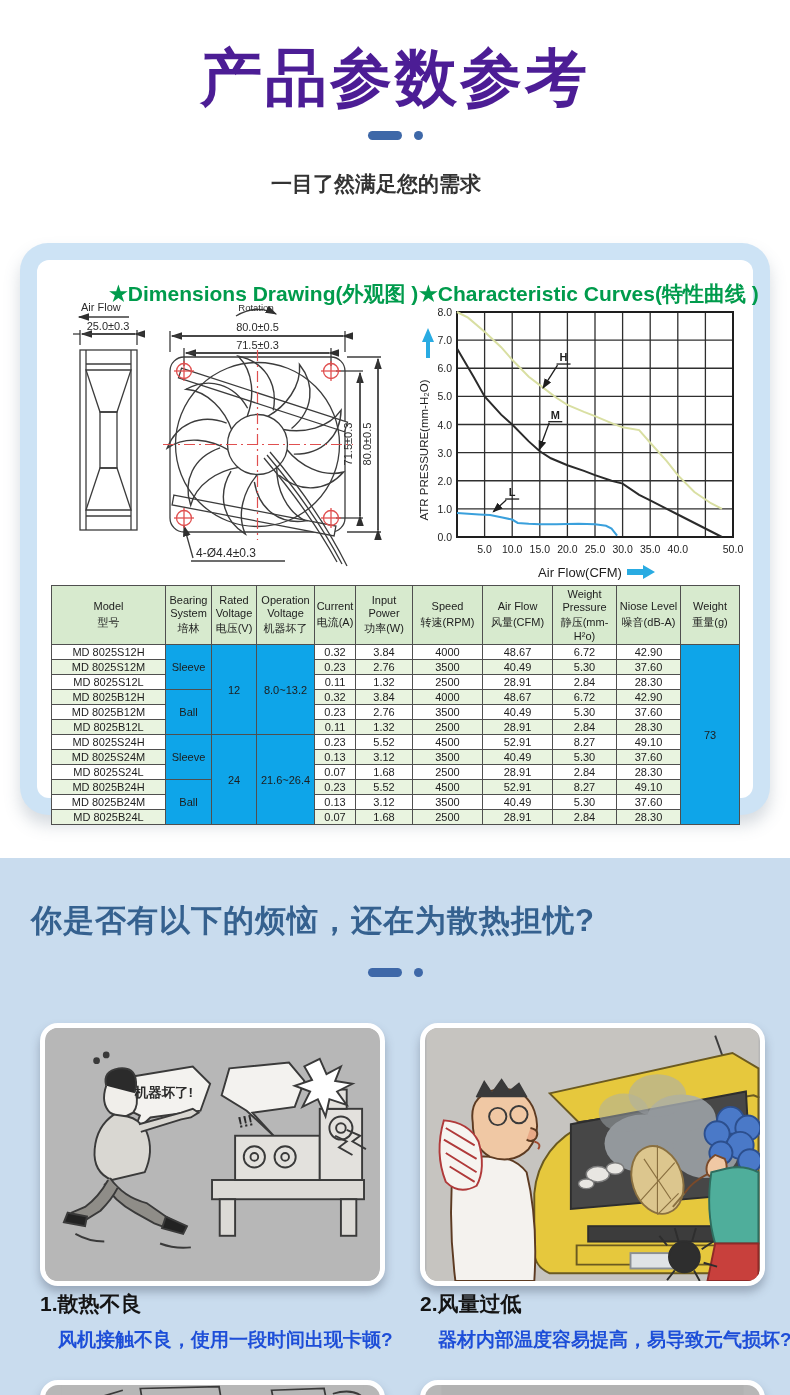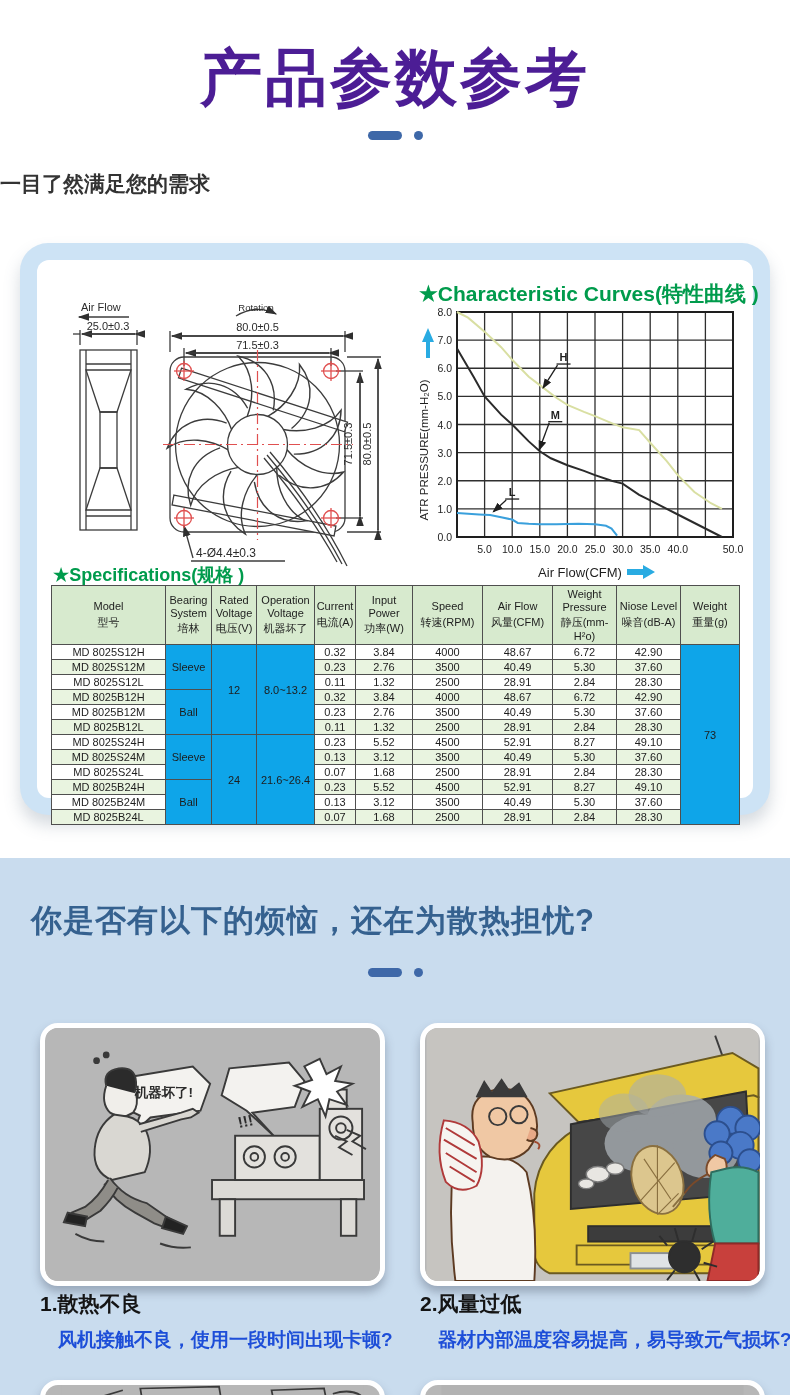--- a/index.html
+++ b/index.html
@@ -10,21 +10,21 @@
   
   .page-title {
     position:absolute; top:36px; left:0; width:790px; text-align:center;
     font-size:62px; font-weight:bold; color:#4c1d95; letter-spacing:3px;
   }
   .divider { position:absolute; left:0; width:790px; display:flex; justify-content:center; align-items:center; gap:12px; }
   .divider .dash { width:34px; height:9px; border-radius:5px; background:#3e68a8; }
   .divider .dot  { width:9px;  height:9px; border-radius:50%;  background:#3e68a8; }
   .divider.top { top:131px; }
   .page-subtitle {
-    position:absolute; top:170px; left:0; width:752px; text-align:left;
+    position:absolute; top:170px; left:0; width:752px; text-align:center;
     font-size:21px; color:#333; font-weight:bold;
   }
   
   .spec-panel {
     position:absolute; left:20px; top:243px; width:750px; height:572px;
     background:#cde3f5; border-radius:28px; box-shadow:0 10px 16px rgba(90,110,130,.25);
   }
   .panel-inner {
     position:absolute; left:17px; top:17px; width:716px; height:538px;
     background:#ffffff; border-radius:12px;
@@ -78,20 +78,21 @@
 <h1 class="page-title">产品参数参考</h1>
 <div class="divider top">
   <span class="dash"></span>
   <span class="dot"></span>
 </div>
 <div class="page-subtitle">一目了然满足您的需求</div>
 
 <section class="spec-panel">
   <div class="panel-inner">
 
+    <div class="sec-title dims-title">★Dimensions Drawing(外观图 )</div>
     <div class="sec-title curves-title">★Characteristic Curves(特性曲线 )</div>
 
     <div class="fan-drawing">
       <svg viewBox="0 0 360 280" width="360" height="280">
         <defs>
           <marker id="dimarr" markerWidth="10" markerHeight="8" refX="8" refY="3" orient="auto">
             <path d="M0,0 L9,3 L0,6 Z" fill="#2f2f2f"></path>
           </marker>
         </defs>
         <g stroke="#3c3c3c" stroke-width="1.3" fill="none">
@@ -260,21 +261,20 @@
           </g>
 
         <polygon points="13,28 7,42 11,42 11,58 15,58 15,42 19,42" fill="#29abe2"></polygon>
         <text x="13" y="150" transform="rotate(-90 13 150)" text-anchor="middle" font-size="11.5" fill="#1e1e1e">ATR PRESSURE(mm-H₂O)</text>
 
         <text x="165" y="277" text-anchor="middle" font-size="13" fill="#1e1e1e">Air Flow(CFM)</text>
         <polygon points="212,269 228,269 228,265 240,272 228,279 228,275 212,275" fill="#29abe2"></polygon>
       </svg>
     </div>
 
-    <div class="sec-title specs-title">★Specifications(规格 )</div>
 
     <table id="spec-table">
       <colgroup>
         <col style="width:114px">
           <col style="width:46px">
           <col style="width:45px">
           <col style="width:58px">
         <col style="width:41px">
           <col style="width:57px">
           <col style="width:70px">

